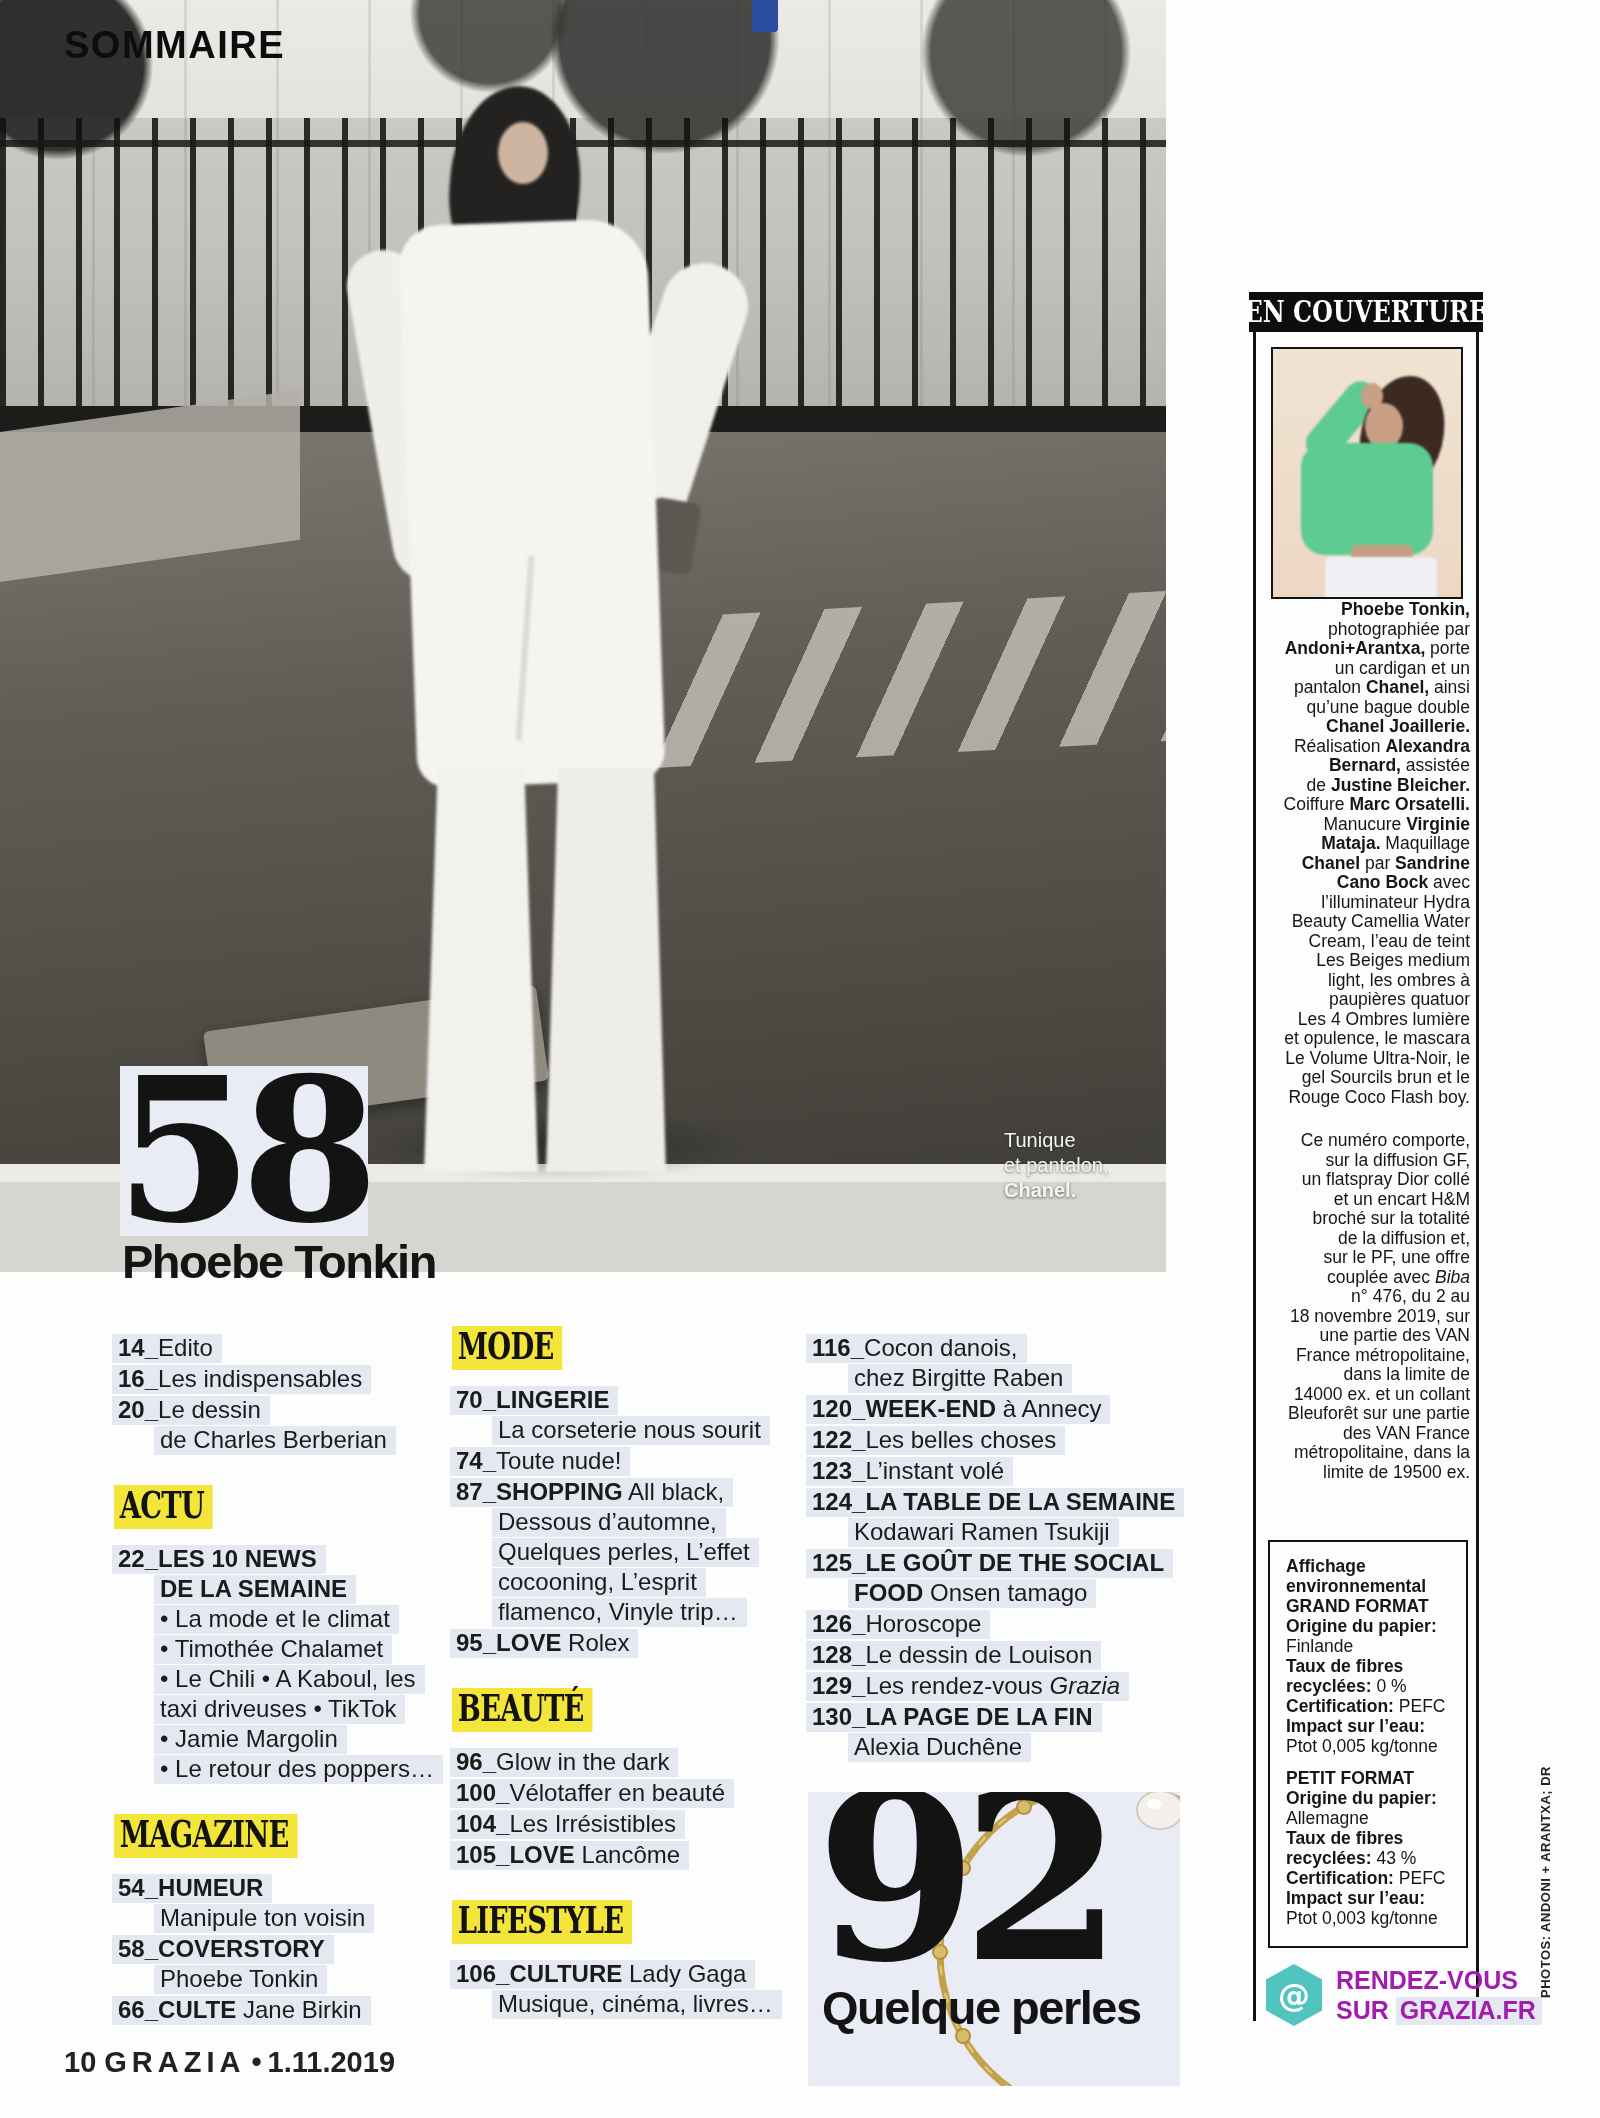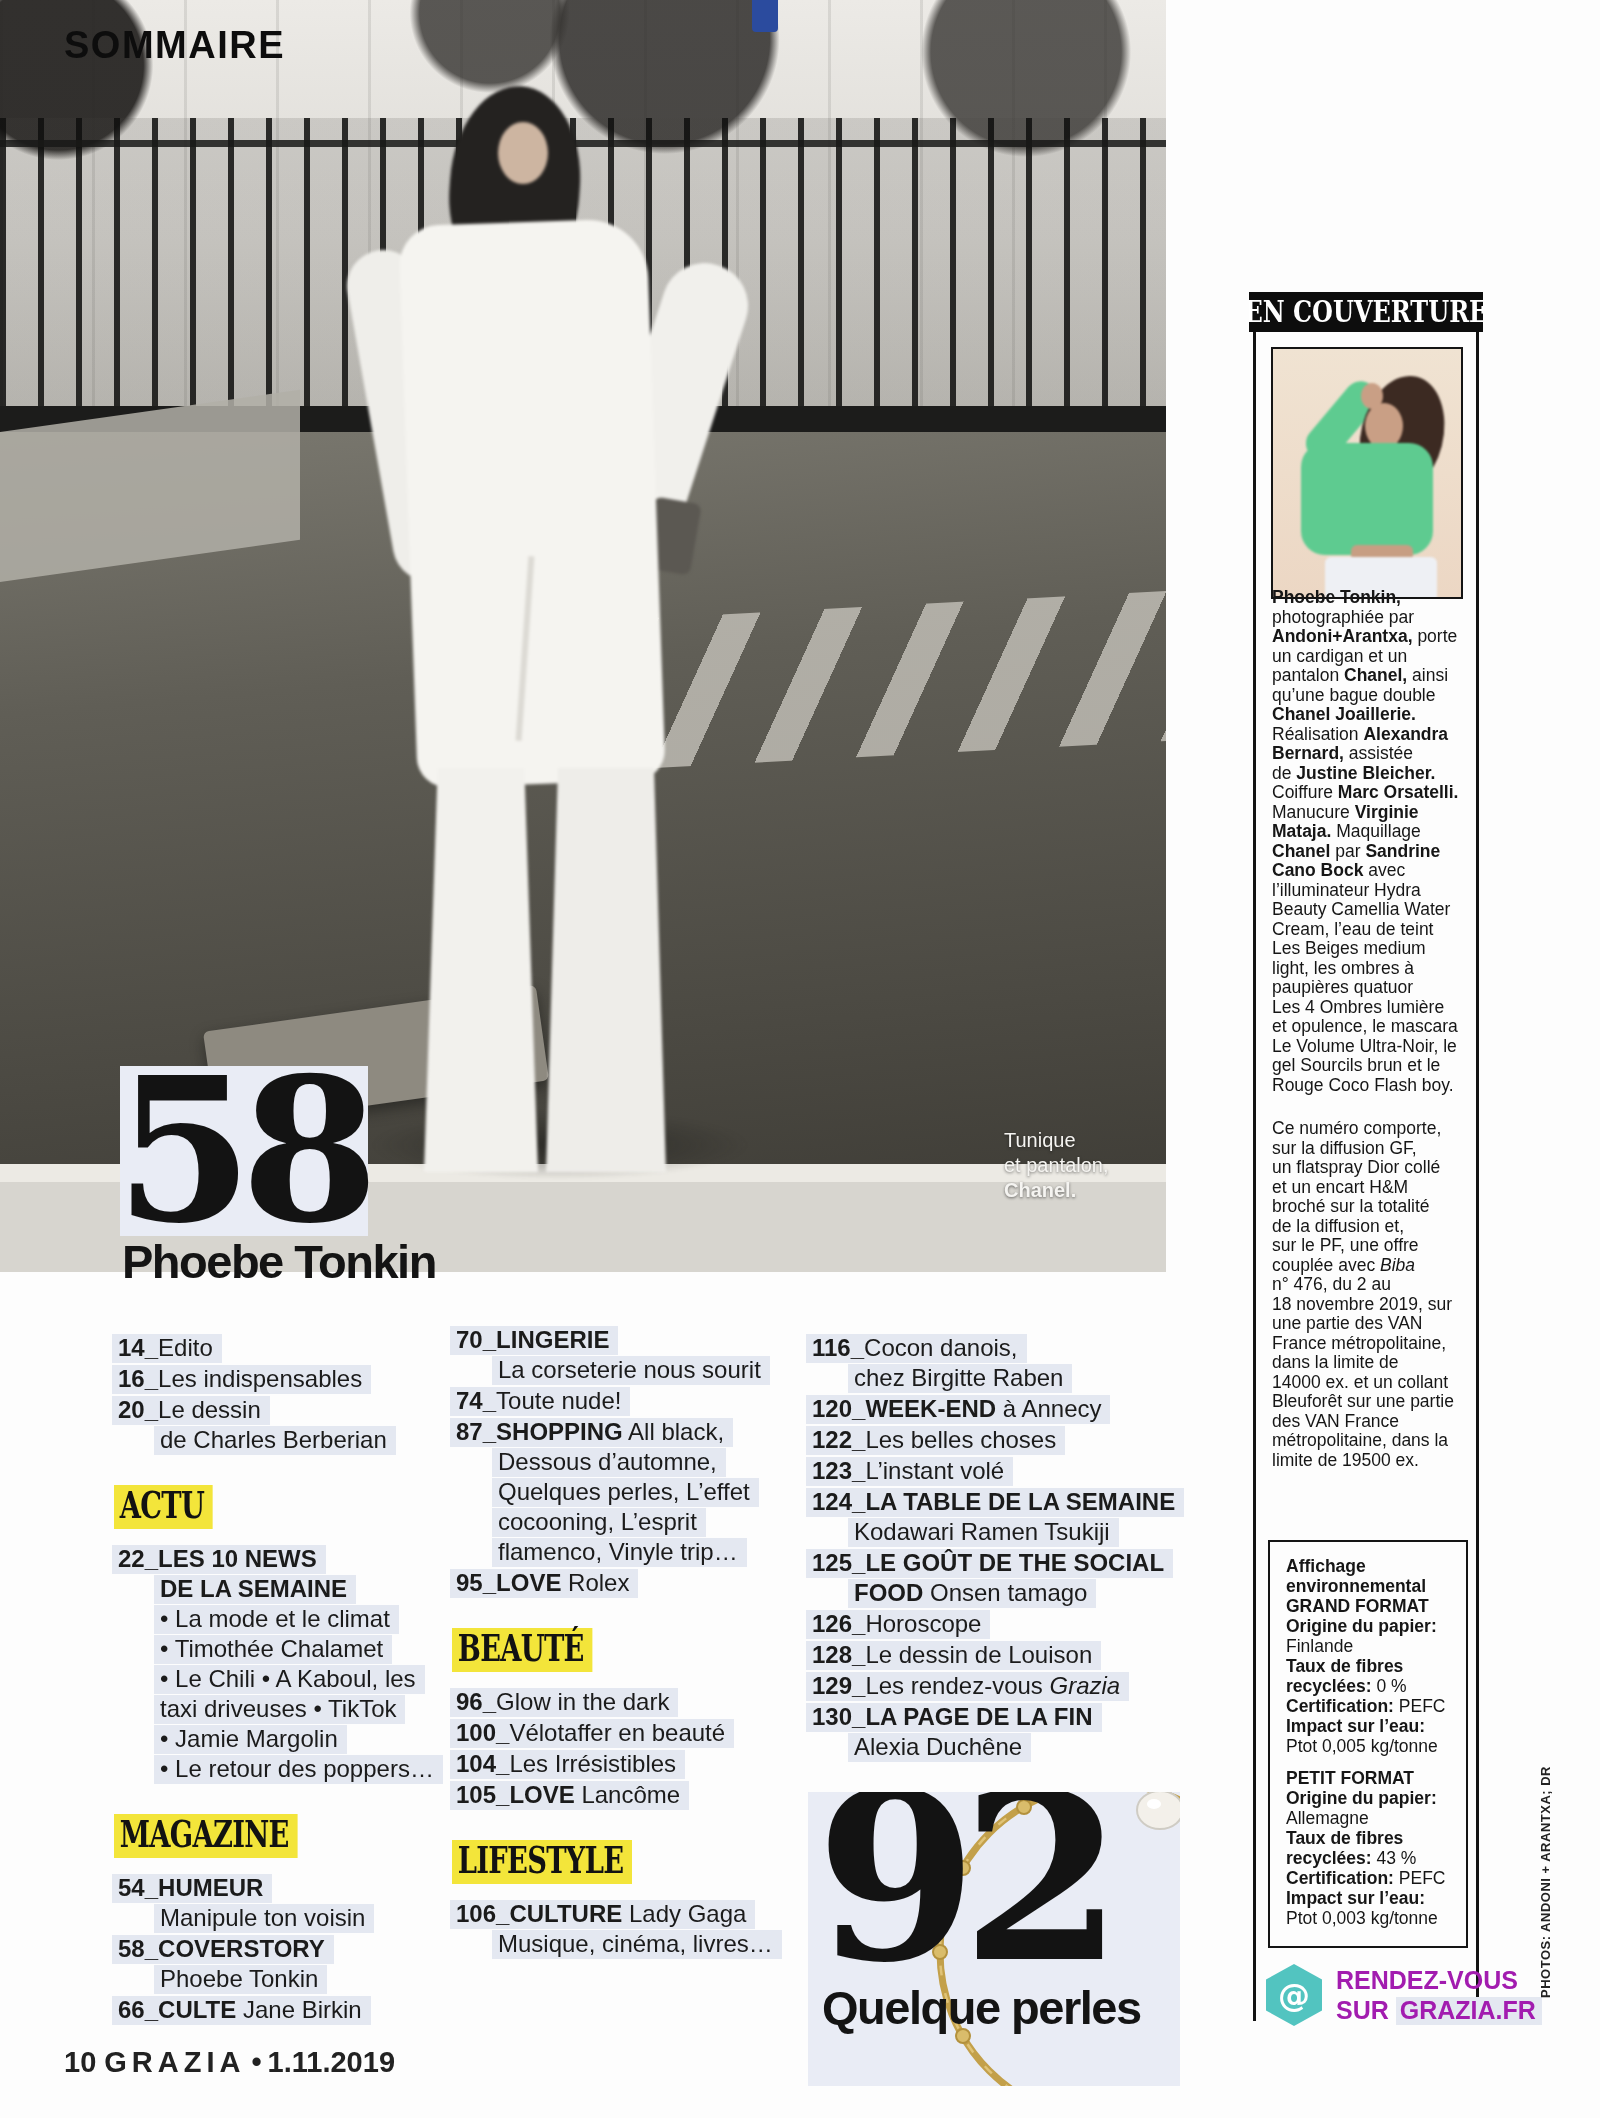--- a/index.html
+++ b/index.html
@@ -100,21 +100,21 @@
   .sb-cover{position:absolute;left:1271px;top:347px;width:192px;height:252px;border:2px solid #141414;
     overflow:hidden;background:linear-gradient(180deg,#f0e3d2,#ecd7c4);}
   .sb-cover-art{position:absolute;left:0;top:0;width:100%;height:100%;filter:blur(1.2px);}
   .cv-hair{position:absolute;left:88px;top:26px;width:82px;height:122px;background:#3c2a22;border-radius:50%;transform:rotate(14deg);}
   .cv-face{position:absolute;left:92px;top:54px;width:38px;height:46px;background:#c99f85;border-radius:50%;}
   .cv-arm{position:absolute;left:52px;top:26px;width:34px;height:92px;background:#5ecb90;border-radius:16px;transform:rotate(40deg);}
   .cv-hand{position:absolute;left:88px;top:34px;width:22px;height:26px;background:#c99f85;border-radius:50%;}
   .cv-sweater{position:absolute;left:28px;top:94px;width:132px;height:112px;background:#5ecb90;border-radius:24px;}
   .cv-midriff{position:absolute;left:78px;top:196px;width:62px;height:16px;background:#c79e83;border-radius:6px;}
   .cv-skirt{position:absolute;left:52px;top:208px;width:112px;height:46px;background:#eef0f4;border-radius:6px;}
-  #sb-text{position:absolute;left:1272px;top:588px;width:198px;}
+  #sb-text{position:absolute;left:1272px;top:600px;width:198px;text-align:right;}
   .sb-line{font-size:17.5px;line-height:19.5px;white-space:nowrap;color:#161616;}
   .sb-gap{height:24px;}
   .env-box{position:absolute;left:1268px;top:1540px;width:200px;height:408px;border:2px solid #151515;
     padding:14px 0 0 16px;background:#fdfdfd;}
   .env-box .sb-line{line-height:20px;}
   .env-box .sb-gap{height:12px;}
   .rdv{position:absolute;left:1266px;top:1964px;display:flex;align-items:center;gap:14px;}
   .hex{width:56px;height:62px;background:var(--teal);
     clip-path:polygon(50% 0%,100% 25%,100% 75%,50% 100%,0% 75%,0% 25%);
     display:flex;align-items:center;justify-content:center;color:#fff;font-size:32px;font-weight:700;
@@ -201,20 +201,21 @@
       </div>
       <div class="item">
         <div class="t-line"><span class="hl"><span class="num">58_</span><span class="b">COVERSTORY</span></span></div>
         <div class="t-line cont"><span class="hl"><span>Phoebe Tonkin</span></span></div>
       </div>
       <div class="item">
         <div class="t-line"><span class="hl"><span class="num">66_</span><span class="b">CULTE</span><span> Jane Birkin</span></span></div>
       </div>
     </div>
   <div class="toc-col" id="toc-col-1">
+      <div class="sec"><span class="sec-in">MODE</span></div>
       <div class="item">
         <div class="t-line"><span class="hl"><span class="num">70_</span><span class="b">LINGERIE</span></span></div>
         <div class="t-line cont"><span class="hl"><span>La corseterie nous sourit</span></span></div>
       </div>
       <div class="item">
         <div class="t-line"><span class="hl"><span class="num">74_</span><span>Toute nude!</span></span></div>
       </div>
       <div class="item">
         <div class="t-line"><span class="hl"><span class="num">87_</span><span class="b">SHOPPING</span><span> All black,</span></span></div>
         <div class="t-line cont"><span class="hl"><span>Dessous d’automne,</span></span></div>

